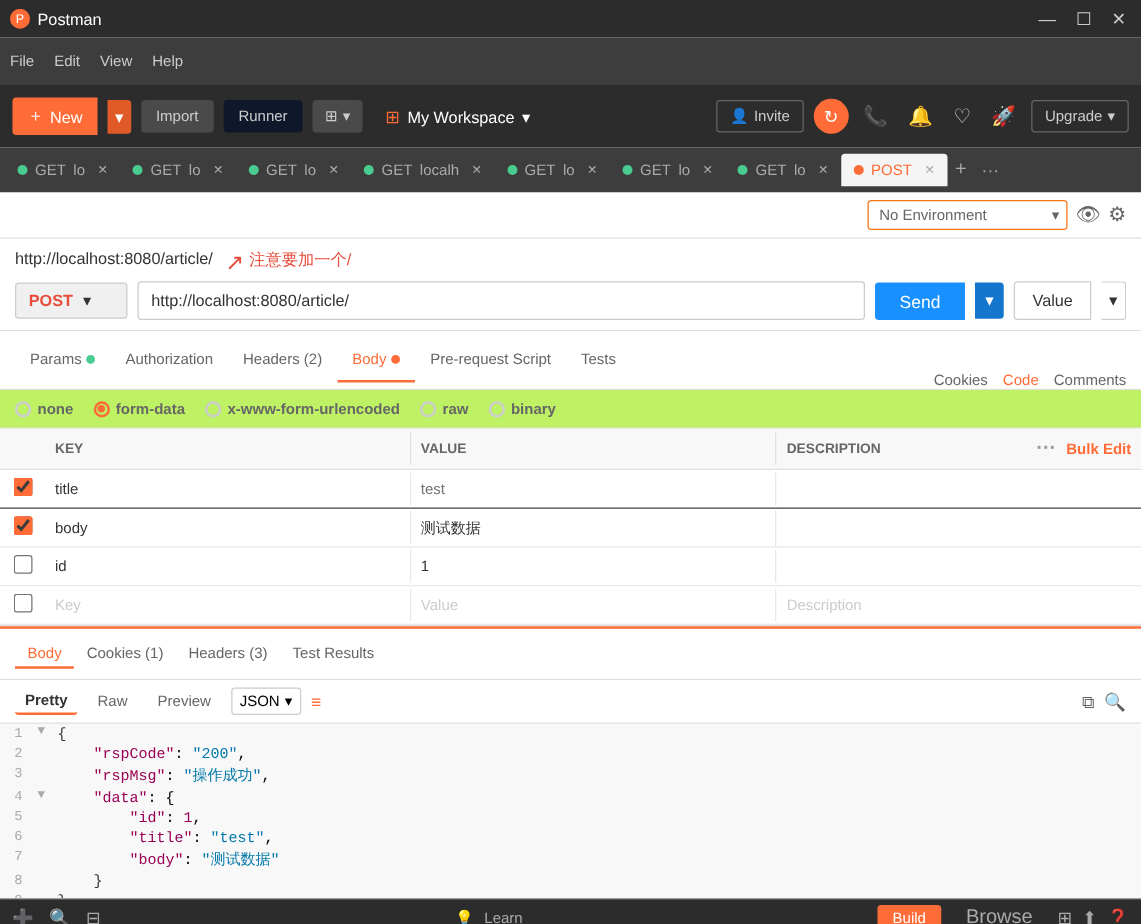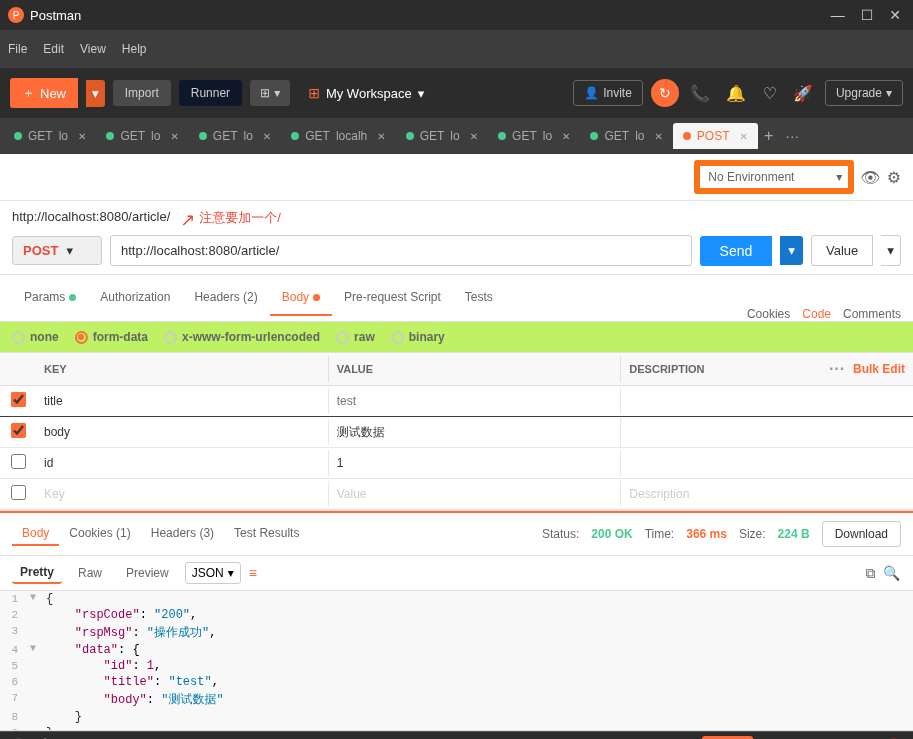--- a/index.html
+++ b/index.html
@@ -215,21 +215,21 @@
     <span style="color:#ff6c37;">POST</span>
     <span style="color:#aaa;font-size:10px;margin-left:4px;">✕</span>
   </div>
   <span class="tab-add">+</span>
   <span class="tab-more">···</span>
 </div>
 
 <div style="position:relative; background:#fff; display:flex; align-items:center; padding:6px 12px; border-bottom:1px solid #e0e0e0; gap:8px;">
   <div style="flex:1;"></div>
   <div style="display:flex;align-items:center;gap:6px;">
-    <div style="border:6px solid #f97316;border-radius:3px;padding:4px 30px 4px 8px;font-size:12px;color:#666;background:#fff;cursor:pointer;min-width:160px;position:relative;">
+    <div style="border:1px solid #f97316;border-radius:3px;padding:4px 30px 4px 8px;font-size:12px;color:#666;background:#fff;cursor:pointer;min-width:160px;position:relative;">
       <span>No Environment</span>
       <span style="position:absolute;right:6px;top:50%;transform:translateY(-50%);color:#666;">▾</span>
     </div>
     <button style="background:transparent;border:none;cursor:pointer;color:#666;font-size:16px;">👁</button>
     <button style="background:transparent;border:none;cursor:pointer;color:#666;font-size:16px;">⚙</button>
   </div>
 </div>
 
 <div class="url-area">
   <div class="url-annotation">
@@ -342,29 +342,20 @@
     <div style="flex:1;padding:6px 8px;font-size:12px;color:#ccc;border-right:1px solid #e8e8e8;">Value</div>
     <div style="flex:1;padding:6px 8px;font-size:12px;color:#ccc;">Description</div>
   </div>
 </div>
 
 <div class="response-bar">
   <div class="resp-tab active">Body</div>
   <div class="resp-tab">Cookies (1)</div>
   <div class="resp-tab">Headers (3)</div>
   <div class="resp-tab">Test Results</div>
-  <div class="resp-status">
-    <span>Status:</span>
-    <span class="status-ok">200 OK</span>
-    <span>Time:</span>
-    <span class="time-val">366 ms</span>
-    <span>Size:</span>
-    <span class="size-val">224 B</span>
-    <button class="btn-download">Download</button>
-  </div>
 </div>
 
 <div class="format-bar">
   <button class="format-btn active">Pretty</button>
   <button class="format-btn">Raw</button>
   <button class="format-btn">Preview</button>
   <div class="format-select">
     <span>JSON</span>
     <span>▾</span>
   </div>

